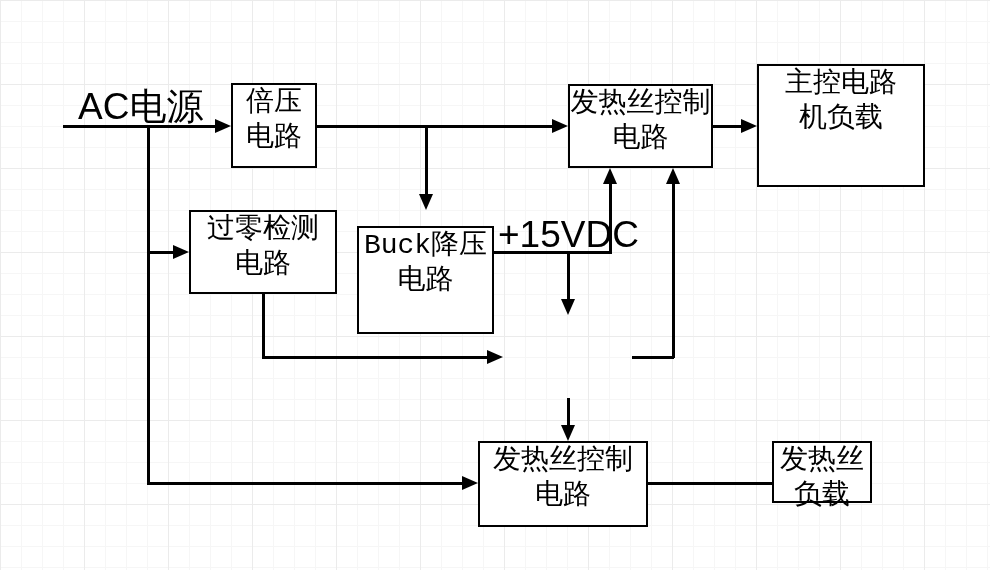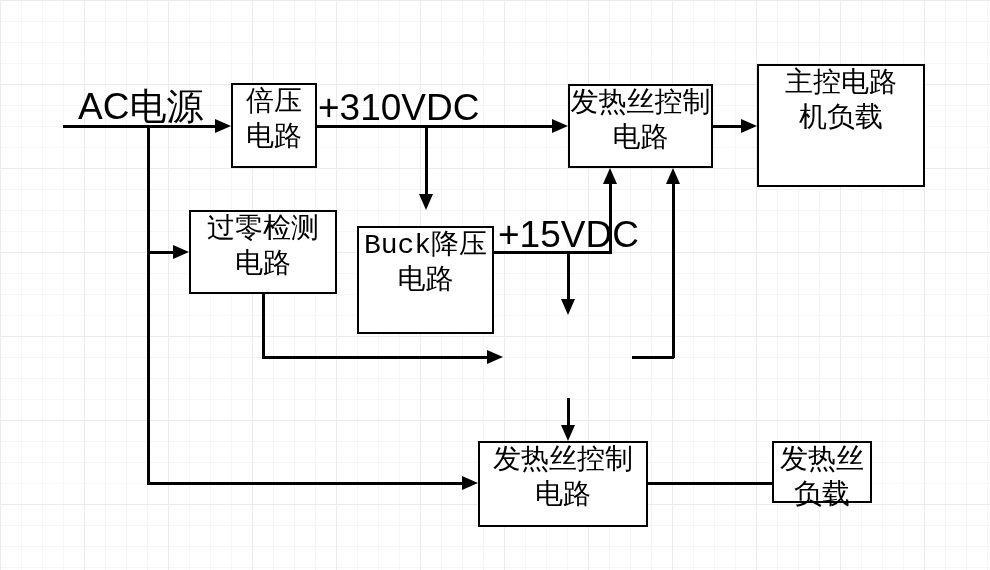--- a/index.html
+++ b/index.html
@@ -109,16 +109,15 @@
     <span class="lbl">发热丝控制
 电路</span>
   </div>
 
   <div class="node" style="left:772px;top:441px;width:100px;height:62px">
     <span class="lbl">发热丝
 负载</span>
   </div>
 
   <div class="flabel" style="left:78px;top:92px">AC电源</div>
-  <div class="flabel" style="left:318px;top:93px">+310VDC</div>
   <div class="flabel" style="left:498px;top:220px">+15VDC</div>
 
 </div>
 
 </body></html>

